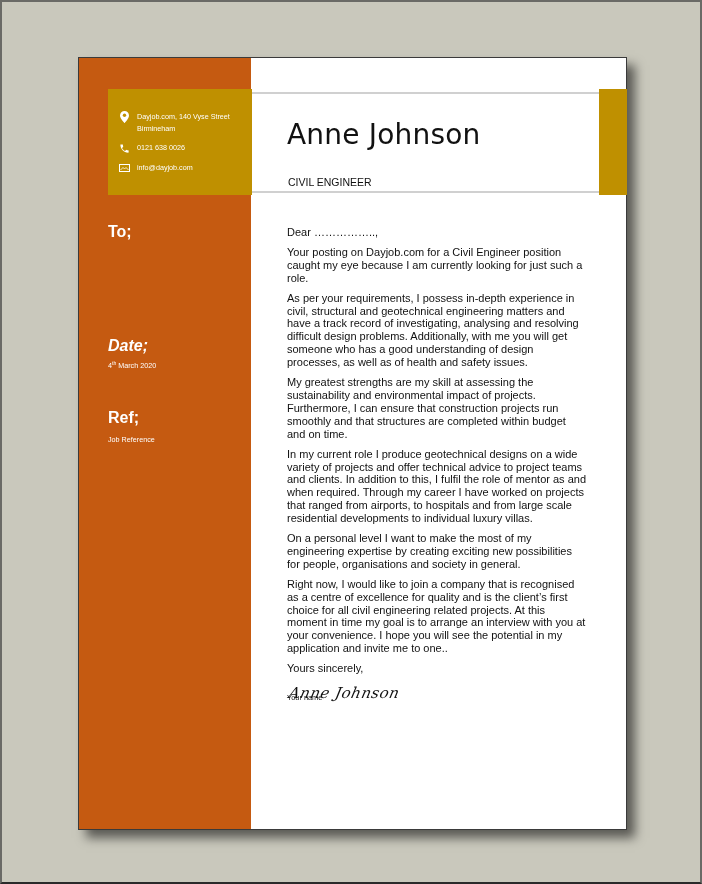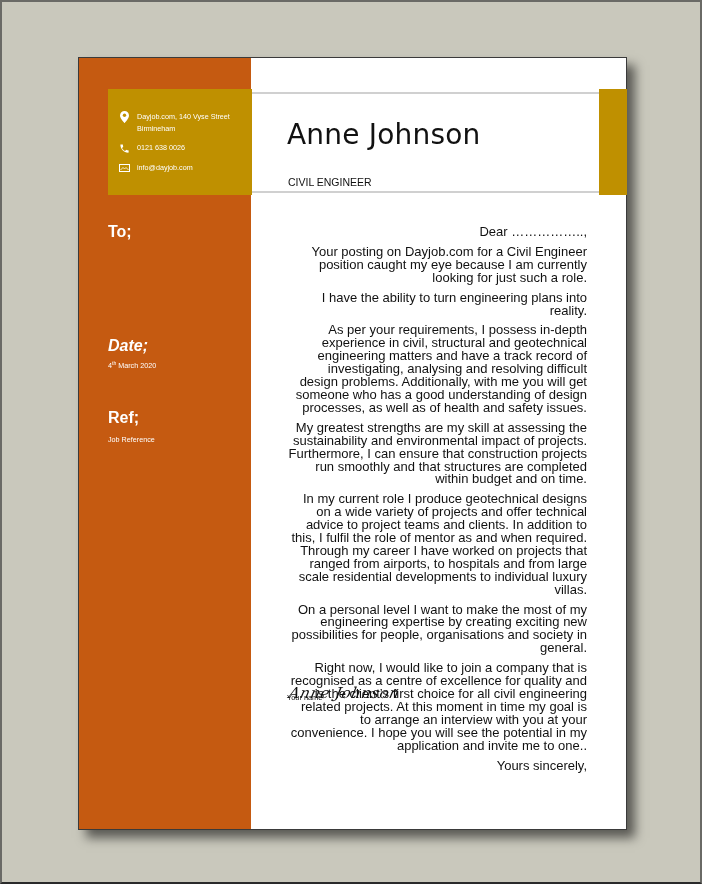--- a/index.html
+++ b/index.html
@@ -92,23 +92,22 @@
     left: 209px; top: 97px;
     font-size: 10.5px;
     color: #111111;
     margin-top: 21px;
   }
   .letter {
     position: absolute;
     left: 208px; top: 168px;
     width: 300px;
     color: #111111;
-    font-size: 13px;
+    font-size: 11px;
     line-height: 12.9px;
-    text-align: right;
   }
   .letter p { margin-bottom: 7px; }
   .signature {
     position: absolute;
     left: 210px; top: 626px;
     font-family: "DejaVu Serif", serif;
     font-style: italic;
     font-size: 15px;
     color: #111;
     transform: skewX(-12deg);
@@ -173,21 +172,20 @@
   <div class="header-line" style="top:34px;"></div>
   <div class="header-line" style="top:133px;"></div>
   <div class="gold-tab"></div>
 
   <div class="name-title">Anne Johnson</div>
   <div class="job-title">CIVIL ENGINEER</div>
 
   <div class="letter">
     <p>Dear ……………..,</p>
     <p>Your posting on Dayjob.com for a Civil Engineer position caught my eye because I am currently looking for just such a role.</p>
-    <p>I have the ability to turn engineering plans into reality.</p>
     <p>As per your requirements, I possess in-depth experience in civil, structural and geotechnical engineering matters and have a track record of investigating, analysing and resolving difficult design problems. Additionally, with me you will get someone who has a good understanding of design processes, as well as of health and safety issues.</p>
     <p>My greatest strengths are my skill at assessing the sustainability and environmental impact of projects. Furthermore, I can ensure that construction projects run smoothly and that structures are completed within budget and on time.</p>
     <p>In my current role I produce geotechnical designs on a wide variety of projects and offer technical advice to project teams and clients. In addition to this, I fulfil the role of mentor as and when required. Through my career I have worked on projects that ranged from airports, to hospitals and from large scale residential developments to individual luxury villas.</p>
     <p>On a personal level I want to make the most of my engineering expertise by creating exciting new possibilities for people, organisations and society in general.</p>
     <p>Right now, I would like to join a company that is recognised as a centre of excellence for quality and is the client’s first choice for all civil engineering related projects. At this moment in time my goal is to arrange an interview with you at your convenience. I hope you will see the potential in my application and invite me to one..</p>
     <p>Yours sincerely,</p>
   </div>
 
   <div class="signature">Anne Johnson</div>
   <div class="your-name">Your name</div>

